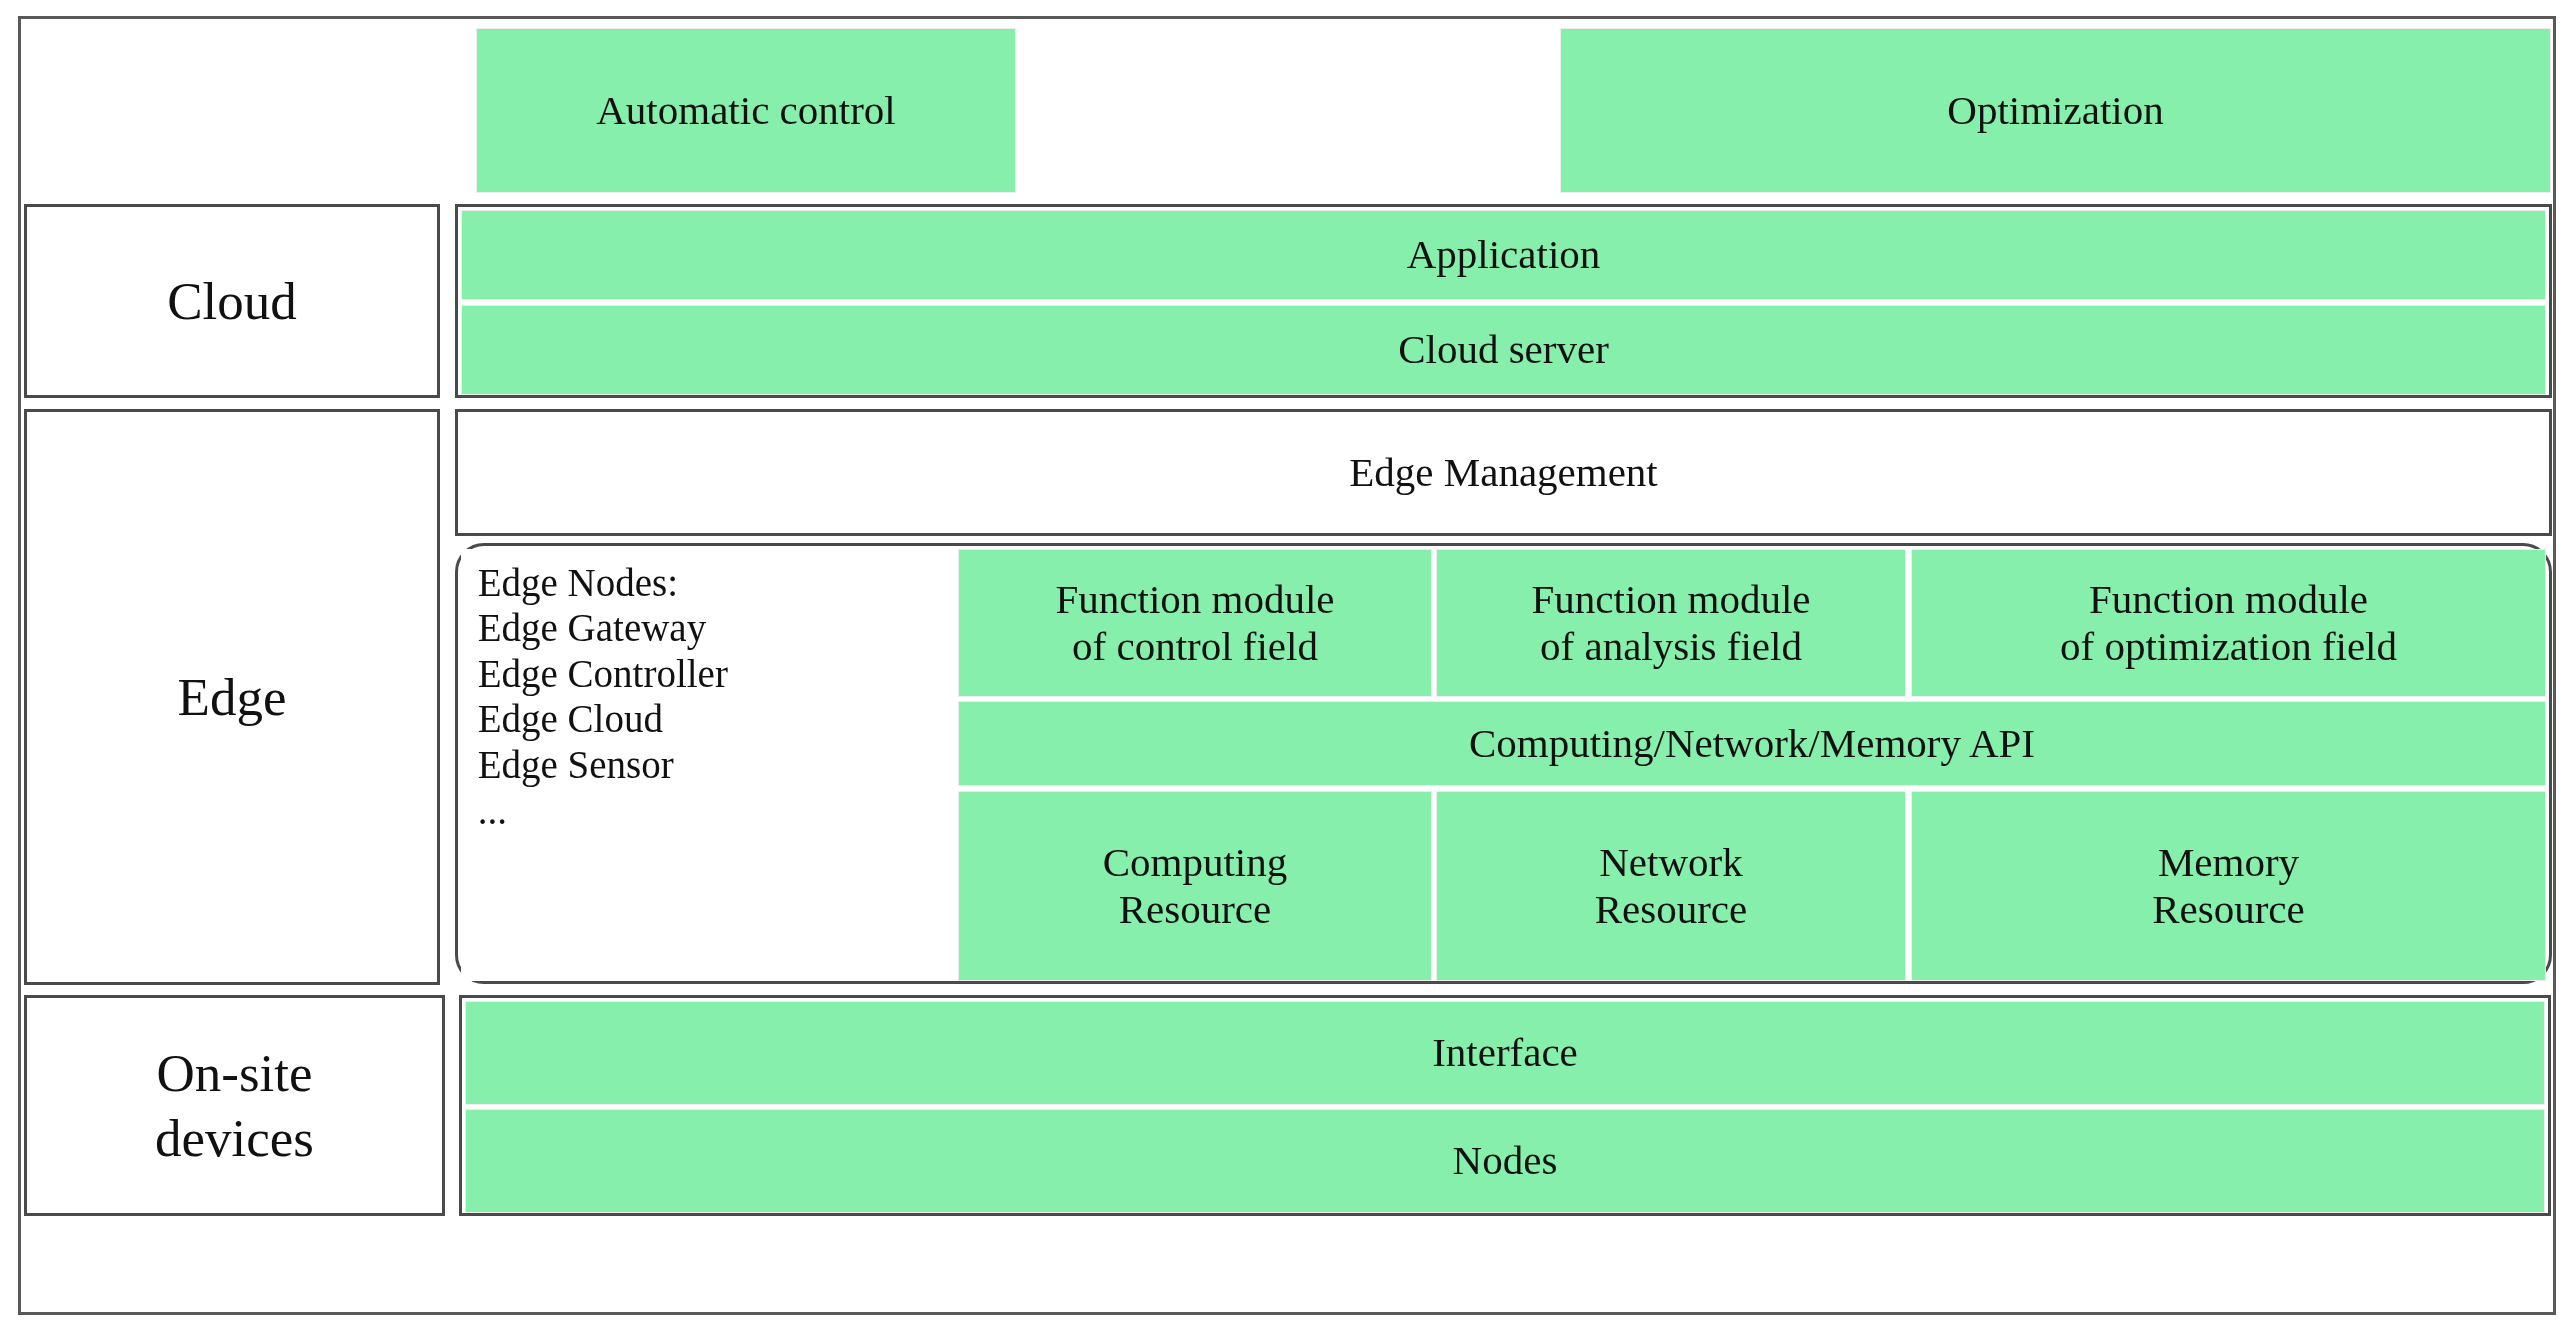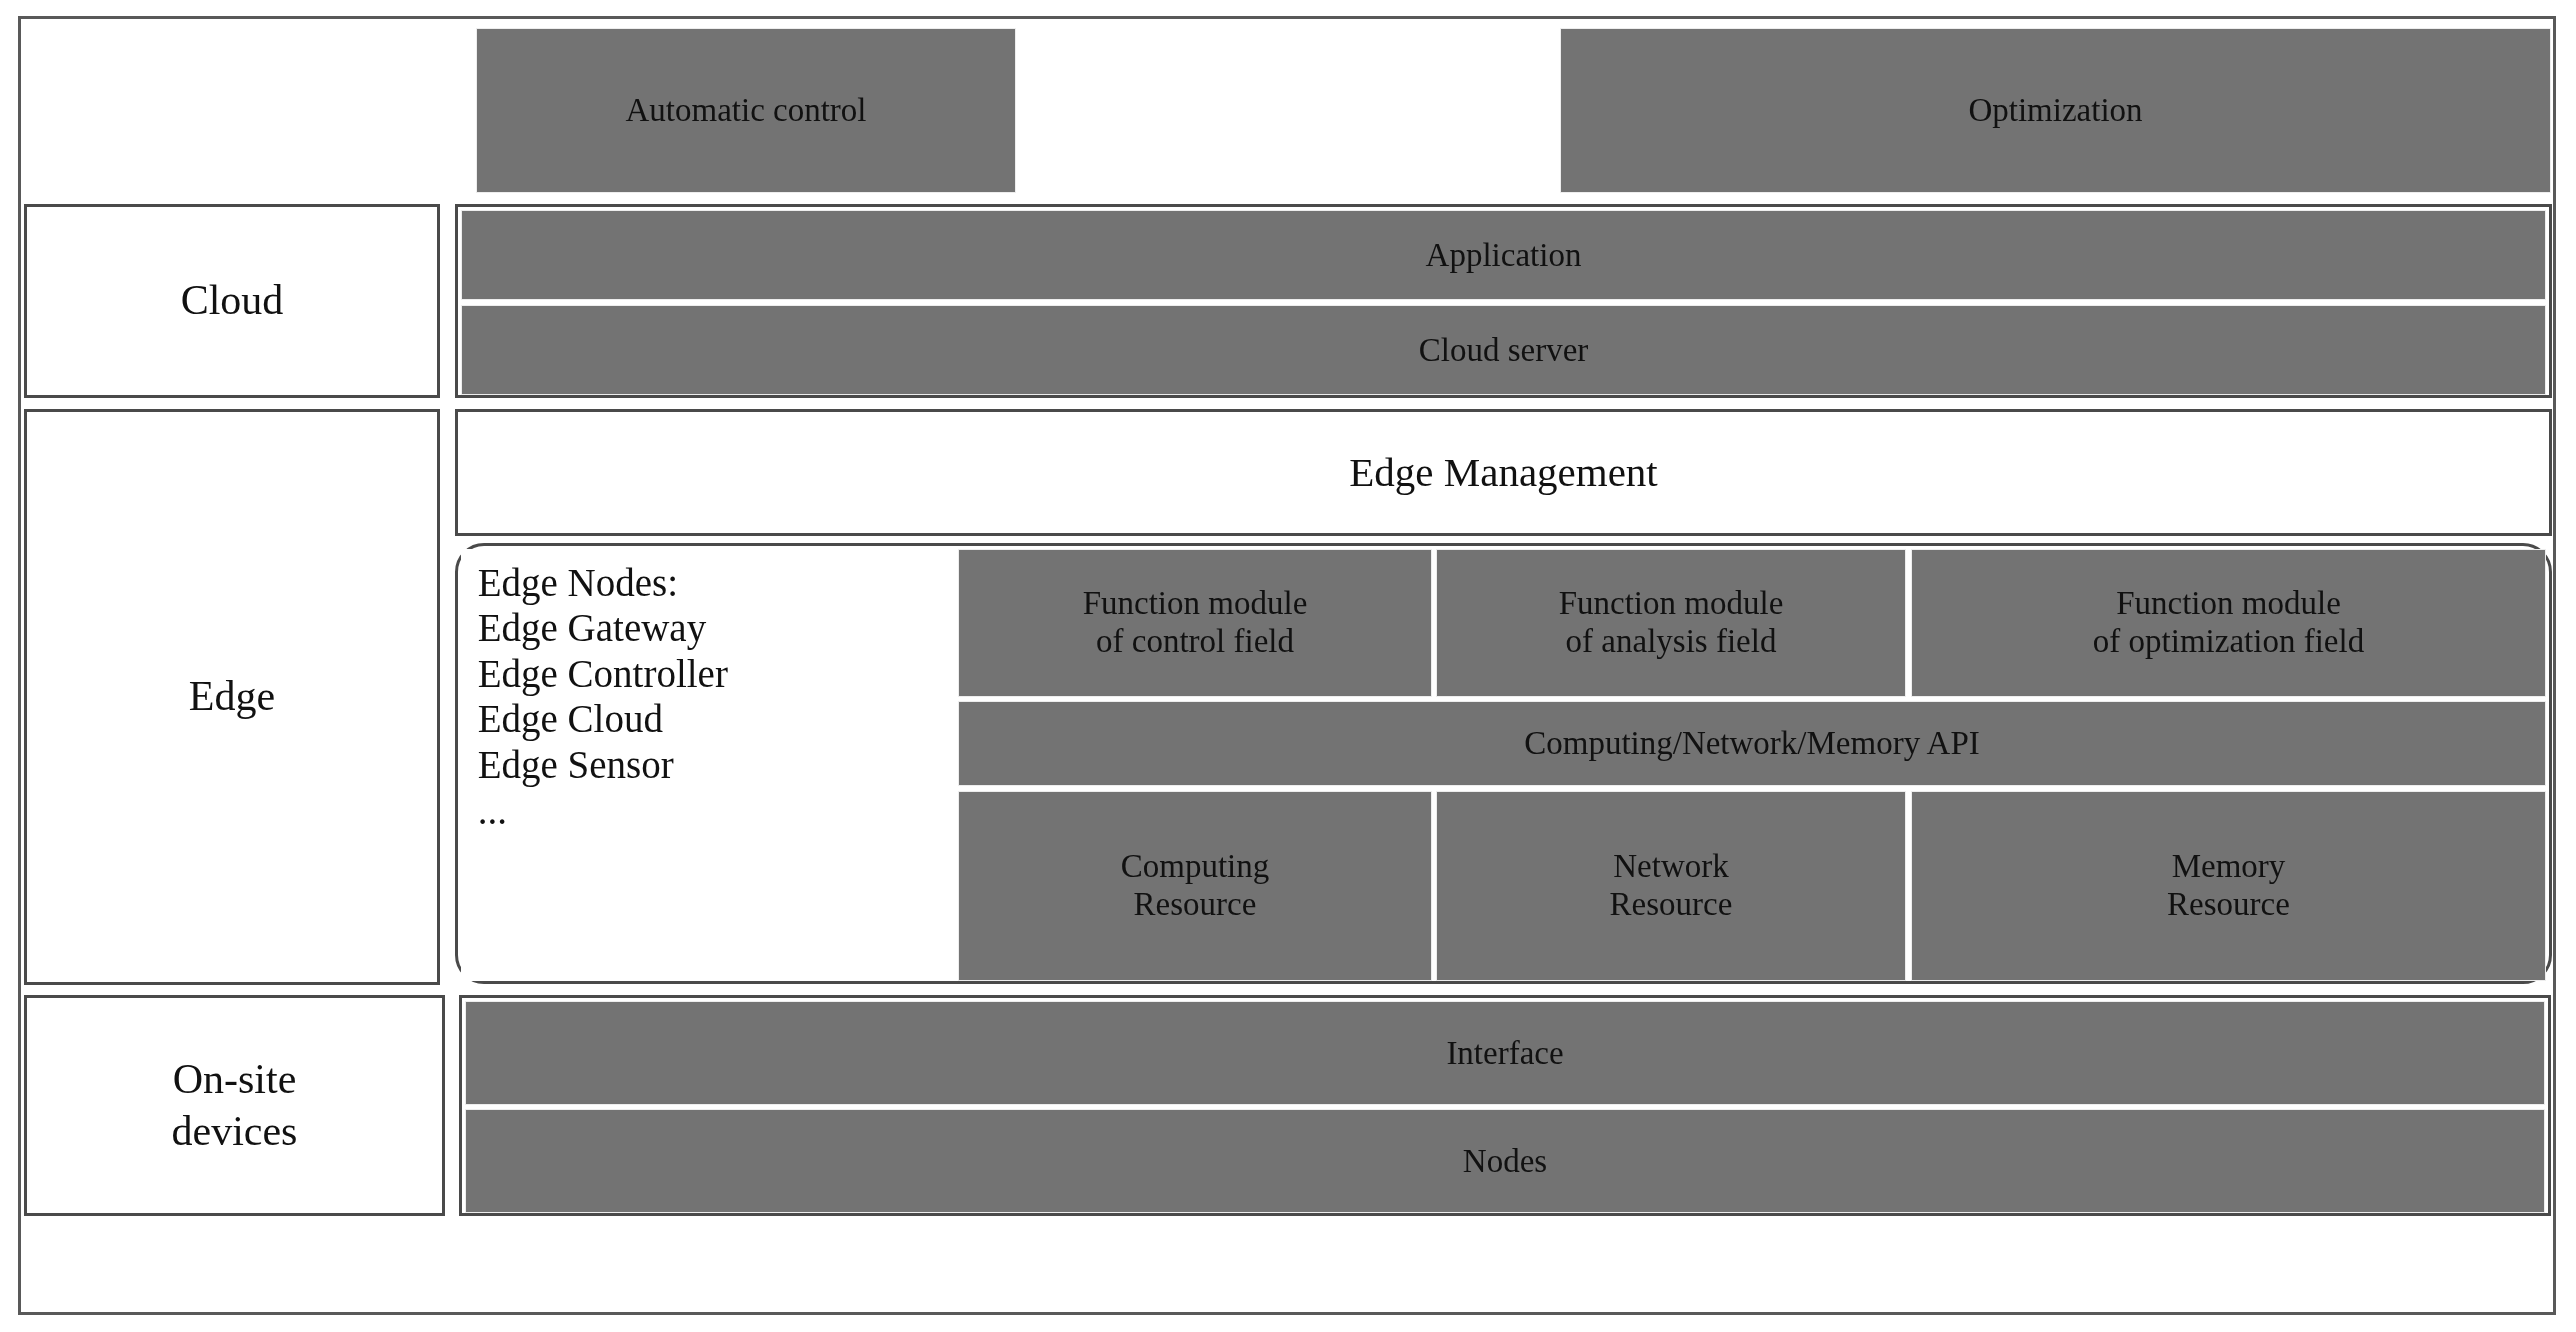--- a/index.html
+++ b/index.html
@@ -31,42 +31,42 @@
   .cell { position: absolute; box-sizing: border-box; }
 
   
   .label-box {
     background: #ffffff;
     border: 3px solid #4a4a4a;
     display: flex;
     align-items: center;
     justify-content: center;
     text-align: center;
-    font-size: 42px;
+    font-size: 53px;
     line-height: 1.22;
   }
 
   
   .group-box {
     background: #ffffff;
     border: 3px solid #4a4a4a;
     box-sizing: border-box;
   }
 
   
   .tile {
     position: absolute;
     box-sizing: border-box;
-    background: #737373;
+    background: #86efac;
     border: 1.5px solid #ededed;
     display: flex;
     align-items: center;
     justify-content: center;
     text-align: center;
-    font-size: 33px;
+    font-size: 41px;
     line-height: 1.16;
   }
 
   
   .tile-white {
     background: #ffffff;
     border: 3px solid #4a4a4a;
   }
 
   

